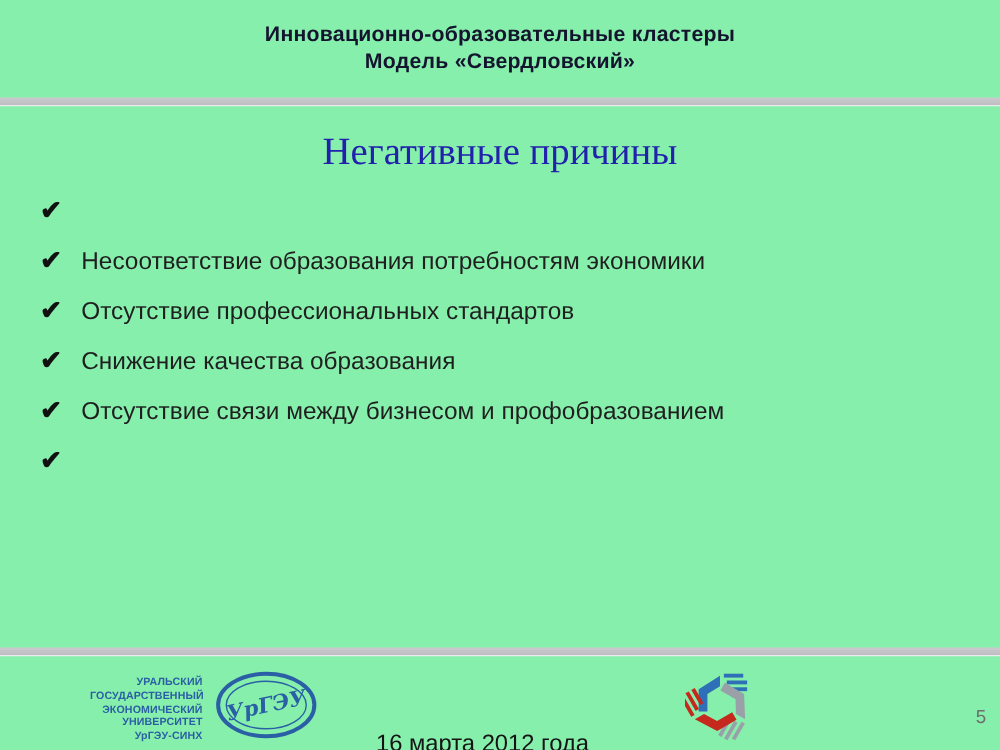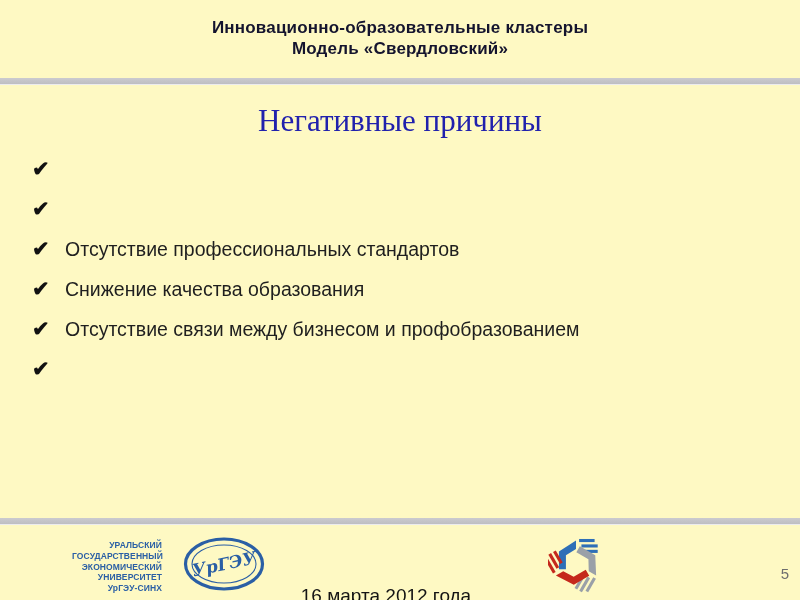--- a/index.html
+++ b/index.html
@@ -1,17 +1,17 @@
 <!DOCTYPE html>
 <html><head>
 <meta charset="utf-8">
 <style>
   html,body{margin:0;padding:0;background:#fff;}
   .slide{
-    position:relative;width:800px;height:600px;background:#fef9c3;overflow:hidden;
+    position:relative;width:800px;height:600px;background:#86efac;overflow:hidden;
     font-family:"Liberation Sans",sans-serif;
   }
   
   .slide-title{
     position:absolute;top:17px;left:0;width:800px;text-align:center;
     font-weight:bold;font-size:17px;line-height:21px;color:#14142e;
     letter-spacing:0.2px;
   }
   
   .divider{
@@ -39,21 +39,21 @@
   .check{
     font-size:21px;font-weight:bold;color:#111;
     width:33px;flex:0 0 33px;line-height:24px;
   }
   
   .footer-left{
     position:absolute;left:72px;top:536px;display:flex;align-items:flex-start;
   }
   .uni-lines{
     text-align:right;font-size:8.5px;font-weight:bold;color:#2a5fa5;
-    line-height:10.8px;margin-right:21px;padding-top:4px;width:90px;
+    line-height:10.8px;margin-right:10px;padding-top:4px;width:90px;
     letter-spacing:0.1px;
   }
   .oval-logo{display:block;}
   .footer-date{
     position:absolute;left:0;top:557px;width:772px;text-align:center;
     font-size:19px;color:#141414;margin-top:28px;
   }
   .footer-right{
     position:absolute;left:548px;top:532px;display:flex;align-items:center;
   }
@@ -78,20 +78,21 @@
   <div class="divider top"></div>
 
   <div class="heading">Негативные причины</div>
 
   <ul class="bullets">
     <li>
       <span class="check">✔</span>
     </li>
     <li>
       <span class="check">✔</span>
+      <span>Несоответствие образования потребностям экономики</span>
     </li>
     <li>
       <span class="check">✔</span>
       <span>Отсутствие профессиональных стандартов</span>
     </li>
     <li>
       <span class="check">✔</span>
       <span>Снижение качества образования</span>
     </li>
     <li>

